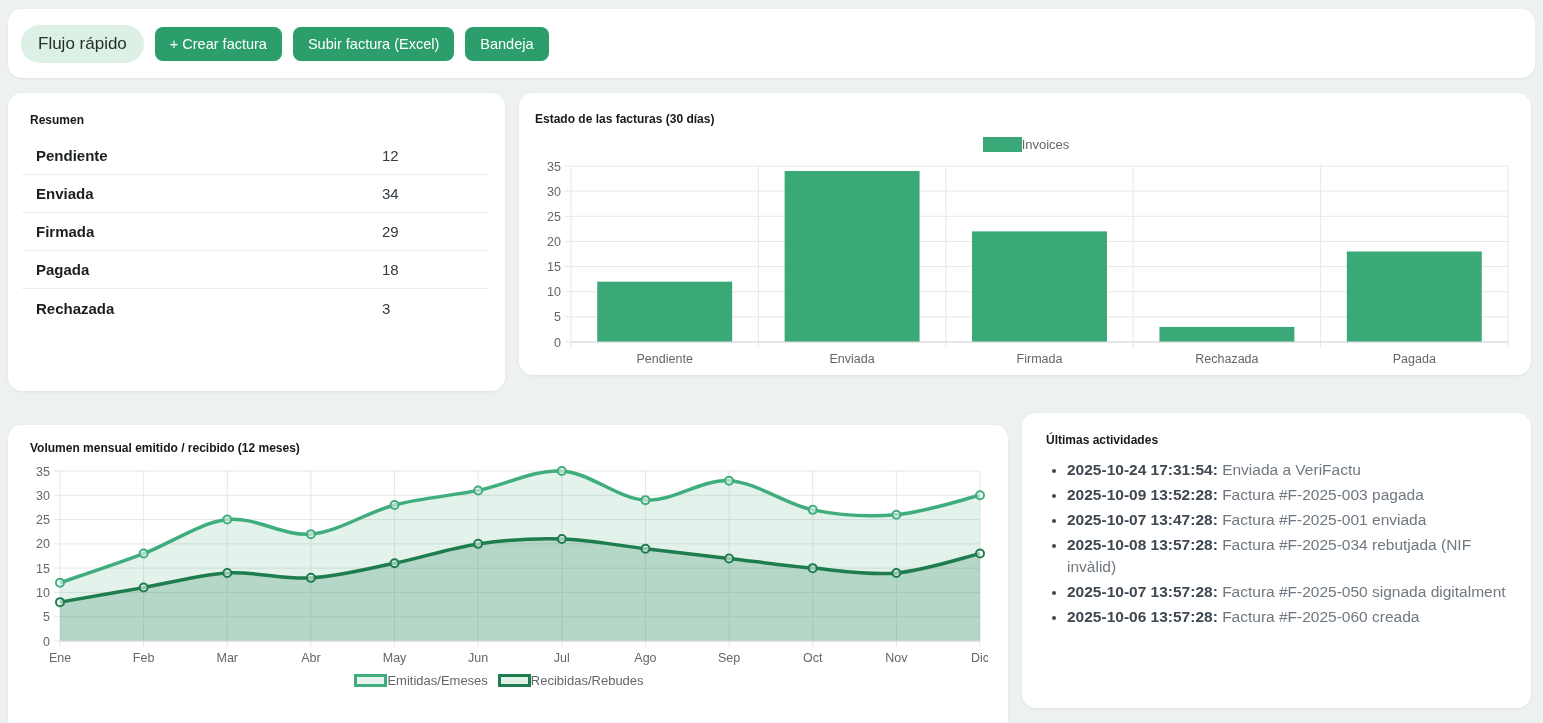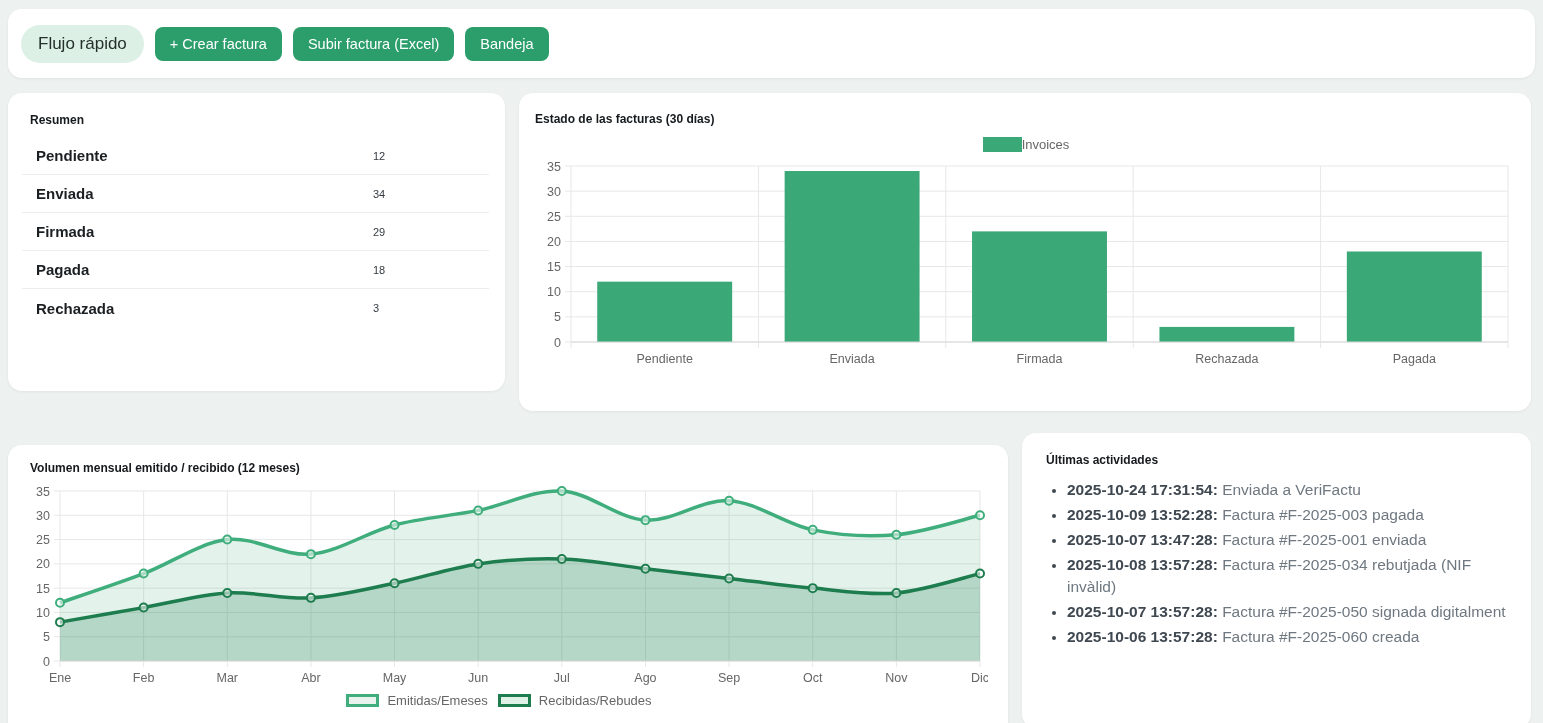--- a/index.html
+++ b/index.html
@@ -52,37 +52,37 @@
   .summary { height:298px; padding:20px 16px 16px 14px; }
   .summary h2 { padding-left:8px; }
   .sum-table { margin-top:10px; }
   .sum-row {
     position:relative; height:38px;
     display:flex; align-items:center;
     padding-left:14px;
   }
   .sum-row:not(:last-child){ border-bottom:1px solid #ededed; }
   .sum-label { font-weight:bold; font-size:15px; color:#1b1f22; }
-  .sum-value { position:absolute; left:351px; font-size:11px; color:#343a40; }
-  
-  .estado { height:318px; padding:19px 14px 10px 16px; }
+  .sum-value { position:absolute; left:360px; font-size:15px; color:#343a40; }
+  
+  .estado { height:282px; padding:19px 14px 10px 16px; }
   .legend-top {
     display:flex; justify-content:center; align-items:center;
     margin:11px 0 6px 0; cursor:pointer;
   }
   .legend-top .swatch { width:39px; height:15px; background:#3aa877; display:inline-block; }
   .legend-label { font-size:13px; color:#666; }
   
   .volumen { height:375px; padding:16px 32px 8px 14px;margin-top:12px; }
   .volumen h2 { padding-left:8px; }
   .legend-bottom {
     display:flex; justify-content:center; align-items:center;
     gap:10px; margin-top:4px;
   }
-  .legend-item { display:flex; align-items:center; gap:8px; cursor:pointer;justify-content:flex-end; }
+  .legend-item { display:flex; align-items:center; cursor:pointer;justify-content:flex-end; }
   .legend-box { width:33px; height:13px; display:inline-block; }
   .legend-box.emitidas { background:#e7f3ec; border:3px solid #3fae7c; }
   .legend-box.recibidas { background:#dff0e6; border:3px solid #1e7d4e; }
   
   .actividades { height:295px; padding:20px 24px 16px 24px; }
   .act-list { margin:12px 0 0 0; padding-left:21px; }
   .act-list li {
     font-size:15.5px; line-height:1.42;
     color:#6f7880; margin-bottom:3px;
   }

